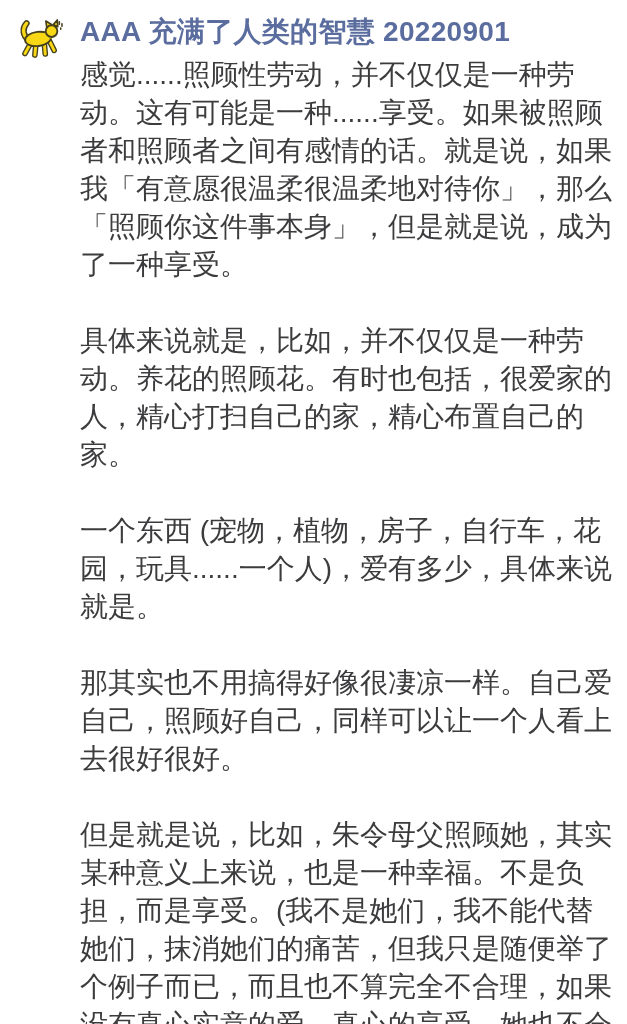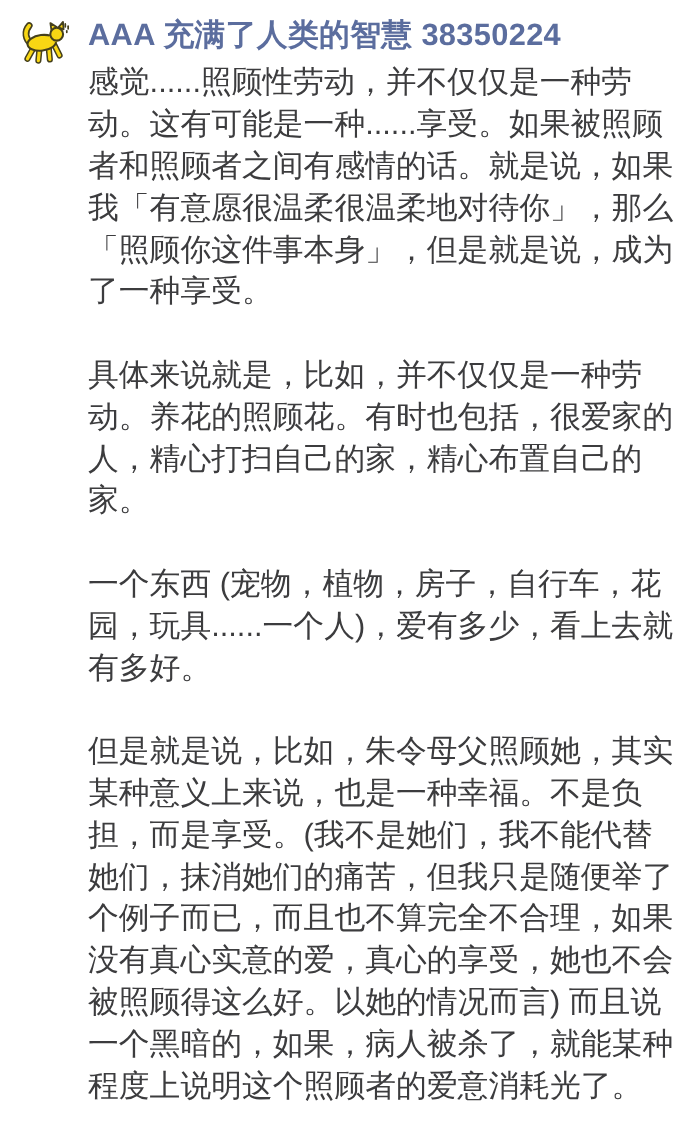--- a/index.html
+++ b/index.html
@@ -82,22 +82,23 @@
 
       <circle cx="37" cy="14.5" r="5.6" fill="#f8d714" stroke="#45401d" stroke-width="1.8"></circle>
 
       <path d="M44.5 5.5 L44.5 8" fill="none" stroke="#45401d" stroke-width="1.5" stroke-linecap="round"></path>
       <path d="M47 7.5 L47 9.8" fill="none" stroke="#45401d" stroke-width="1.5" stroke-linecap="round"></path>
       <path d="M45.8 11.5 L45.8 12.8" fill="none" stroke="#45401d" stroke-width="1.5" stroke-linecap="round"></path>
     </svg>
   </div>
 
   <div class="content">
-    <div class="title">AAA 充满了人类的智慧 38350224</div>
+    <div class="title">AAA 充满了人类的智慧 20220901</div>
     <div class="body">
         <p class="para">感觉......照顾性劳动，并不仅仅是一种劳动。这有可能是一种......享受。如果被照顾者和照顾者之间有感情的话。就是说，如果我「有意愿很温柔很温柔地对待你」，那么「照顾你这件事本身」，但是就是说，成为了一种享受。</p>
         <p class="para">具体来说就是，比如，并不仅仅是一种劳动。养花的照顾花。有时也包括，很爱家的人，精心打扫自己的家，精心布置自己的家。</p>
-        <p class="para">一个东西 (宠物，植物，房子，自行车，花园，玩具......一个人)，爱有多少，看上去就有多好。</p>
+        <p class="para">一个东西 (宠物，植物，房子，自行车，花园，玩具......一个人)，爱有多少，具体来说就是。</p>
+        <p class="para">那其实也不用搞得好像很凄凉一样。自己爱自己，照顾好自己，同样可以让一个人看上去很好很好。</p>
         <p class="para">但是就是说，比如，朱令母父照顾她，其实某种意义上来说，也是一种幸福。不是负担，而是享受。(我不是她们，我不能代替她们，抹消她们的痛苦，但我只是随便举了个例子而已，而且也不算完全不合理，如果没有真心实意的爱，真心的享受，她也不会被照顾得这么好。以她的情况而言) 而且说一个黑暗的，如果，病人被杀了，就能某种程度上说明这个照顾者的爱意消耗光了。</p>
       </div>
   </div>
 
 </div>
 
 </body></html>

